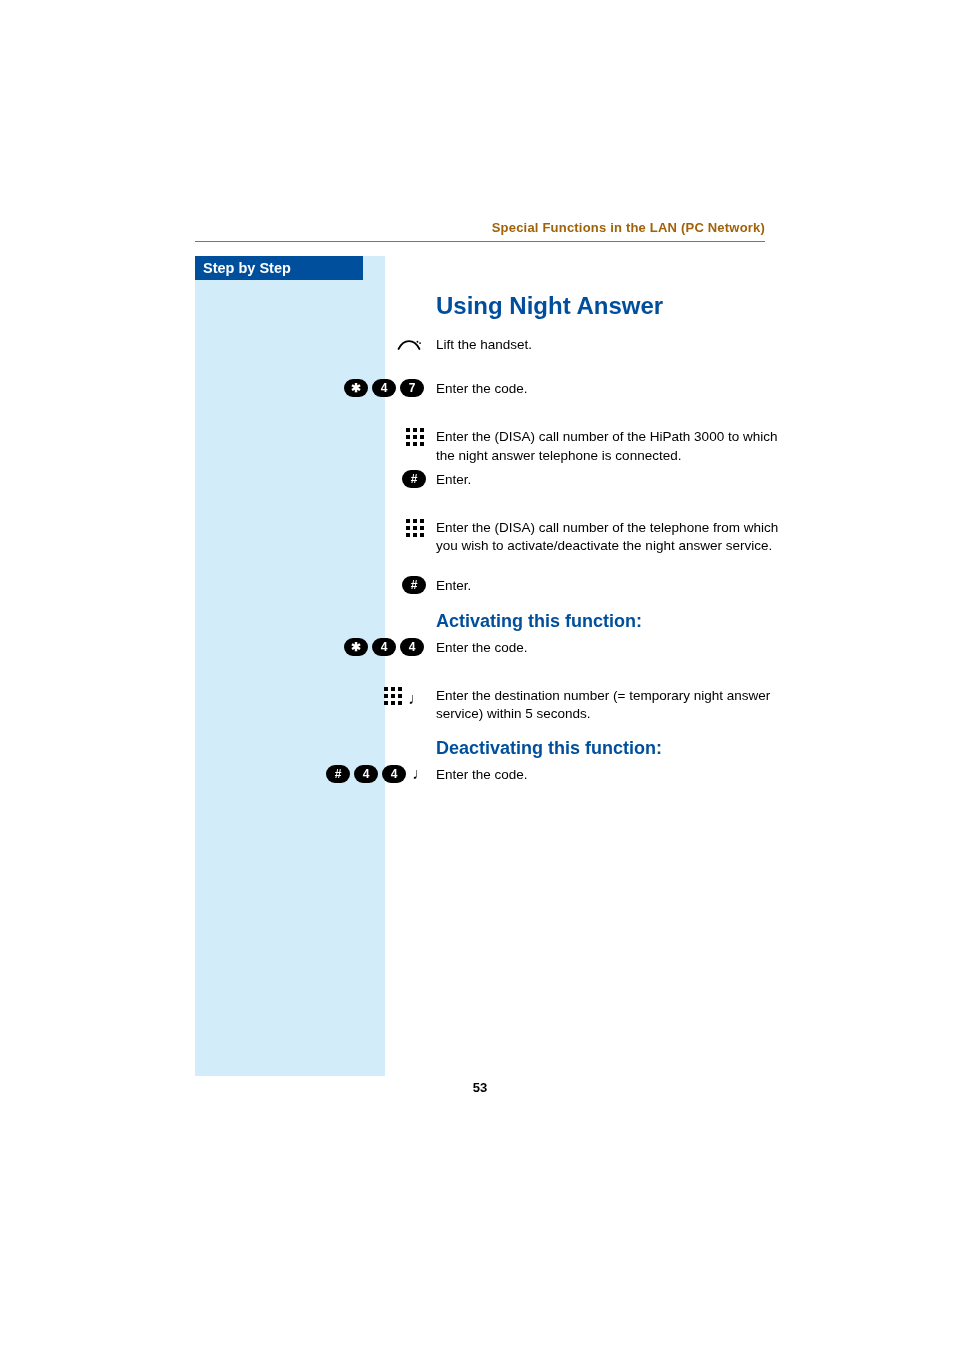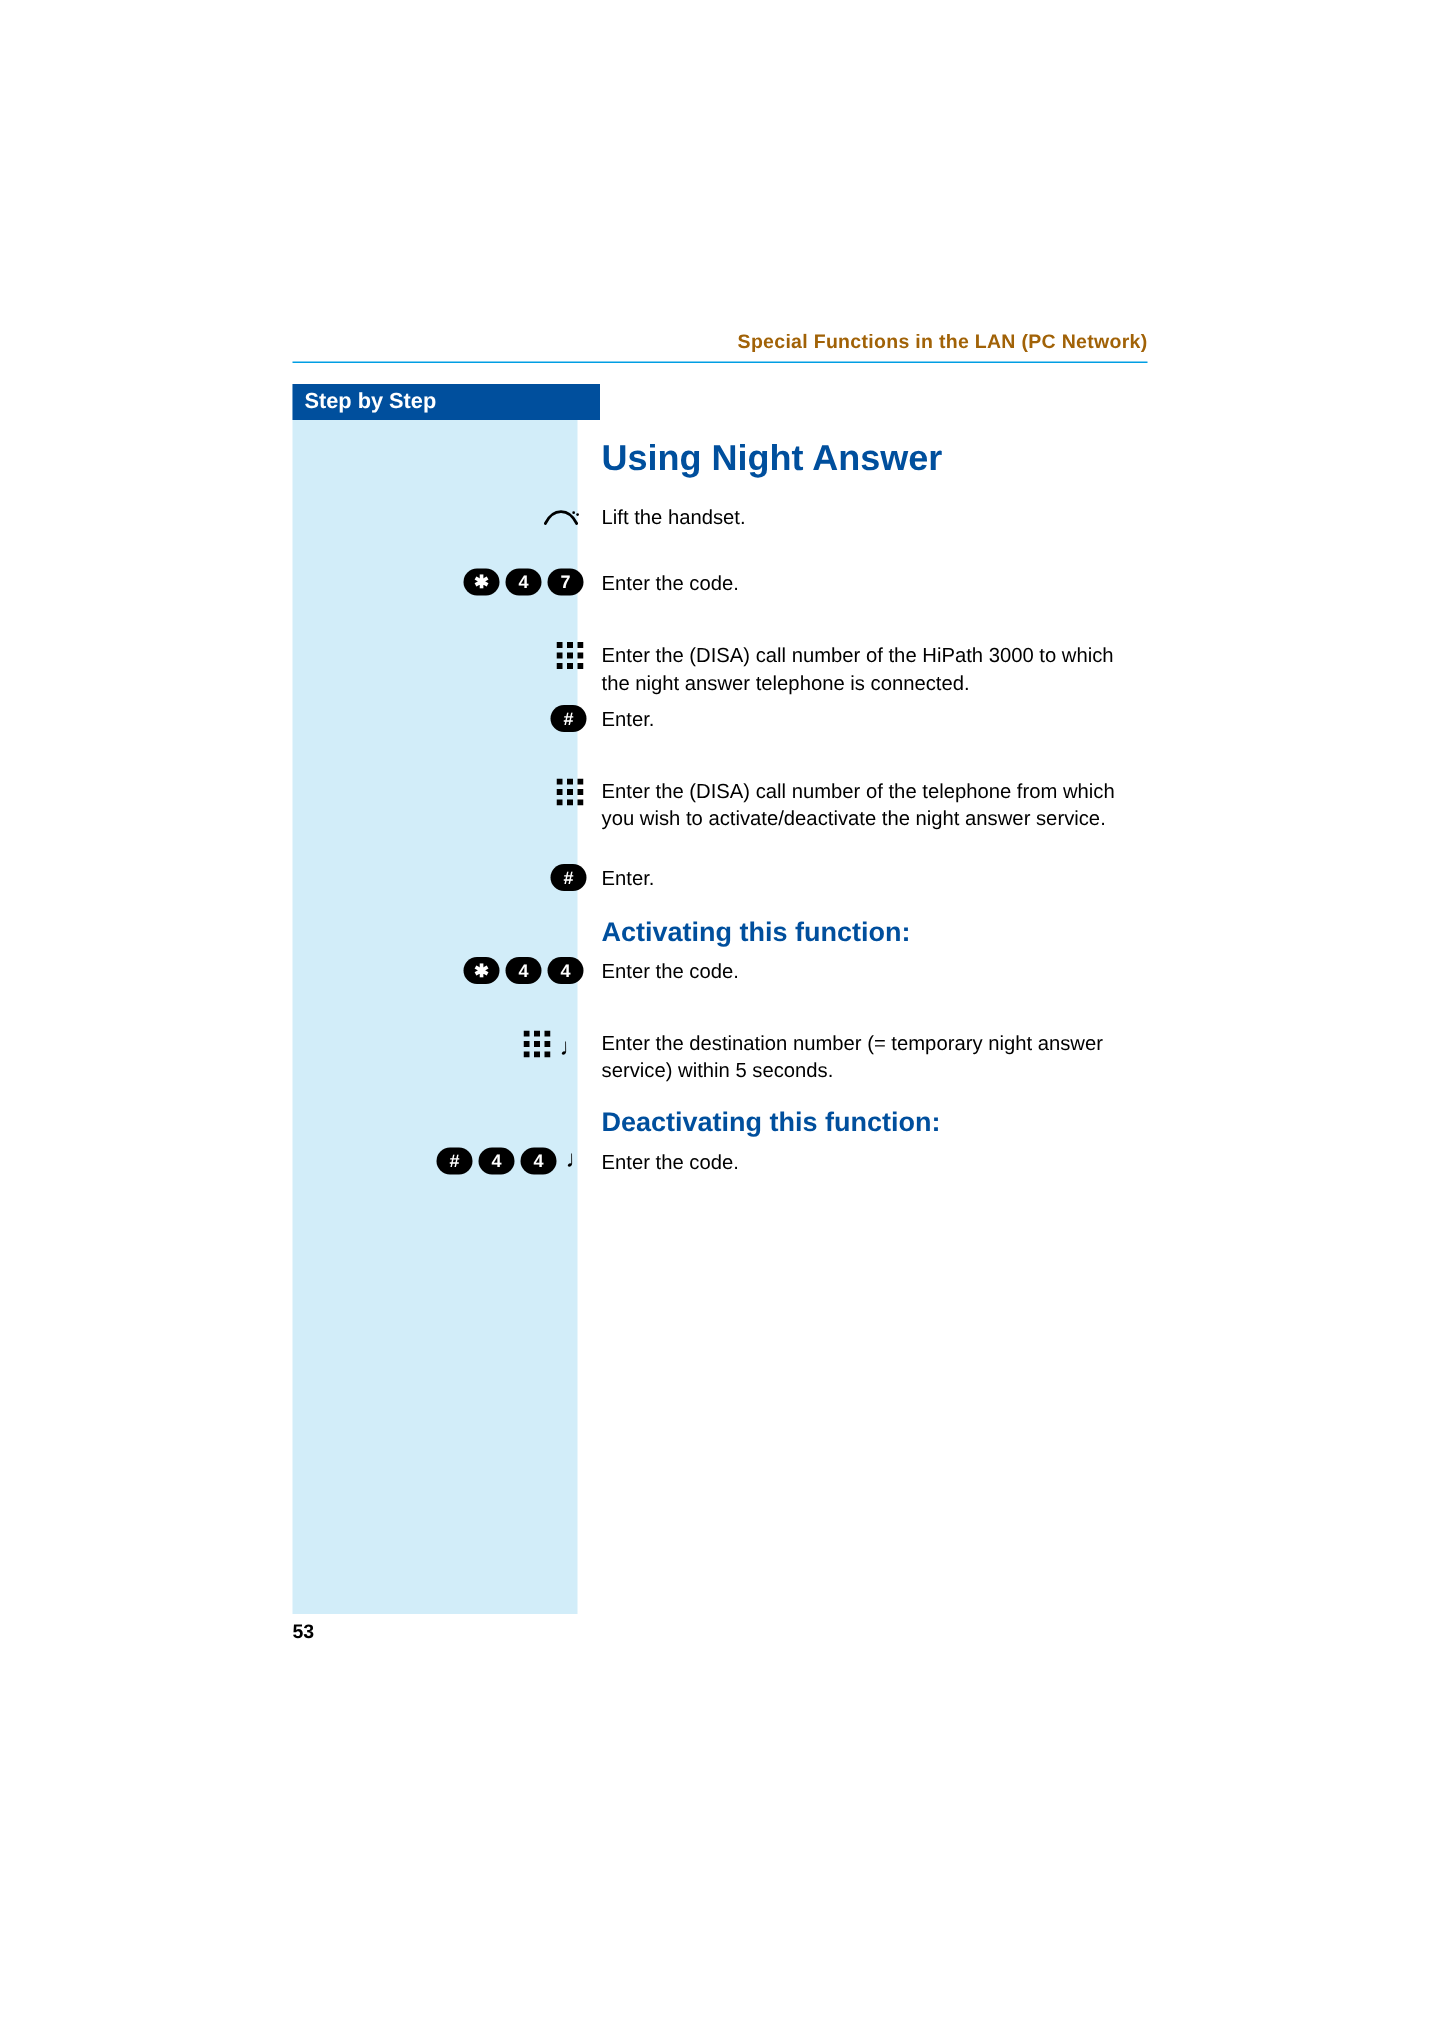--- a/index.html
+++ b/index.html
@@ -1,33 +1,33 @@
 <!DOCTYPE html>
 <html><head>
 <meta charset="utf-8">
 <style>
   html,body{margin:0;padding:0;background:#fff;}
   body{width:954px;height:1351px;position:relative;font-family:Helvetica,Arial,sans-serif;color:#000;}
   .page{position:absolute;left:195px;top:220px;width:570px;}
   .running-head{font-size:13px;font-weight:bold;text-align:right;color:#a16207;letter-spacing:.2px;}
   .hr{height:1px;background:#009ee3;margin-top:6px;}
   .sidebar{position:absolute;left:195px;top:256px;width:190px;height:820px;background:#d2edf9;}
-  .sidebar-tab{position:absolute;left:0;top:0;width:205px;height:24px;background:#004f9d;color:#fff;font-size:14.5px;font-weight:bold;display:flex;align-items:center;padding-left:8px;box-sizing:border-box;}
-  .main{position:absolute;left:401px;top:290px;width:350px;font-size:13.5px;line-height:1.35;}
+  .sidebar-tab{position:absolute;left:0;top:0;width:168px;height:24px;background:#004f9d;color:#fff;font-size:14.5px;font-weight:bold;display:flex;align-items:center;padding-left:8px;box-sizing:border-box;}
+  .main{position:absolute;left:436px;top:290px;width:350px;font-size:13.5px;line-height:1.35;}
   .main h2{color:#004f9d;font-size:24px;font-weight:bold;margin:0 0 14px 0;}
   .sub{color:#004f9d;font-weight:bold;margin:12px 0 6px 0;font-size:18px;}
   .link{font-family:inherit;}
   .txt{flex:1;}
   .icons{position:absolute;display:flex;align-items:center;gap:4px;}
   .key{width:24px;height:18px;border-radius:10px;background:#000;color:#fff;display:inline-flex;align-items:center;justify-content:center;font-size:12px;font-weight:bold;}
   .handset svg{width:26px;height:18px;}
   .keypad svg{width:18px;height:18px;}
   .tone{font-size:16px;font-style:italic;margin-left:2px;line-height:1;}
   .arrow{font-family:Arial,sans-serif;}
-  .pagenum{position:absolute;left:195px;top:1080px;width:570px;text-align:left;font-size:13px;font-weight:bold;}
+  .pagenum{position:absolute;left:195px;top:1080px;width:570px;text-align:center;font-size:13px;font-weight:bold;}
 </style>
 </head>
 <body>
 
 <div class="page">
   <div class="running-head">Special Functions in the LAN (PC Network)</div>
   <div class="hr"></div>
 </div>
 
 <div class="sidebar">

